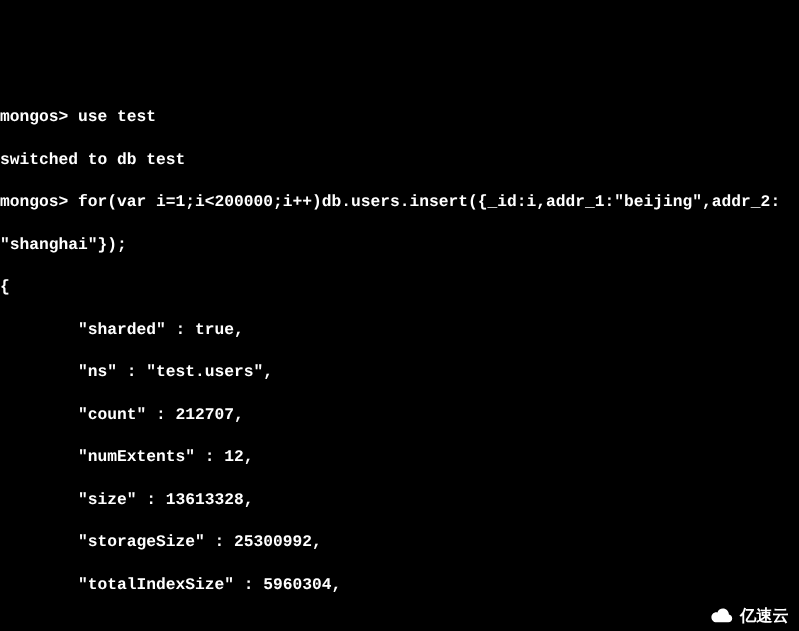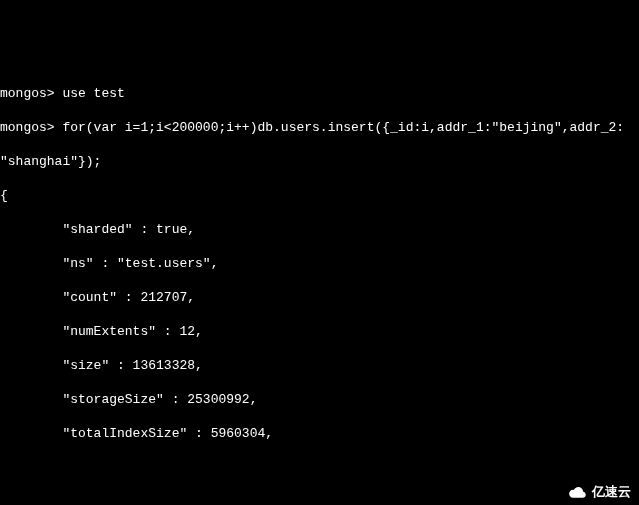--- a/index.html
+++ b/index.html
@@ -17,49 +17,51 @@
       height: 505px;
       overflow: hidden;
       position: relative;
       white-space: pre;
     }
     .terminal {
       padding: 0;
     }
     .line {
       white-space: pre;
+      font-weight: bold;
     }
     .watermark {
       position: absolute;
       bottom: 4px;
       right: 8px;
       display: flex;
       align-items: center;
       gap: 4px;
       color: #aaa;
     }
     .watermark-icon {
       width: 22px;
       height: 14px;
       fill: #fff;
     }
     .watermark-text {
-      font-family: Liberation Mono, monospace;
+      font-family: Liberation Serif, serif;
       font-size: 13px;
       font-weight: bold;
       color: #fff;
     }
   </style>
 </head>
 <body>
 
 
 
 <div class="terminal">
 <div class="line">mongos&gt; use test</div>
+<div class="line">switched to db test</div>
 <div class="line">mongos&gt; for(var i=1;i&lt;200000;i++)db.users.insert({_id:i,addr_1:"beijing",addr_2:</div>
 <div class="line">"shanghai"});</div>
 <div class="line">{</div>
 <div class="line">        "sharded" : true,</div>
 <div class="line">        "ns" : "test.users",</div>
 <div class="line">        "count" : 212707,</div>
 <div class="line">        "numExtents" : 12,</div>
 <div class="line">        "size" : 13613328,</div>
 <div class="line">        "storageSize" : 25300992,</div>
 <div class="line">        "totalIndexSize" : 5960304,</div>

